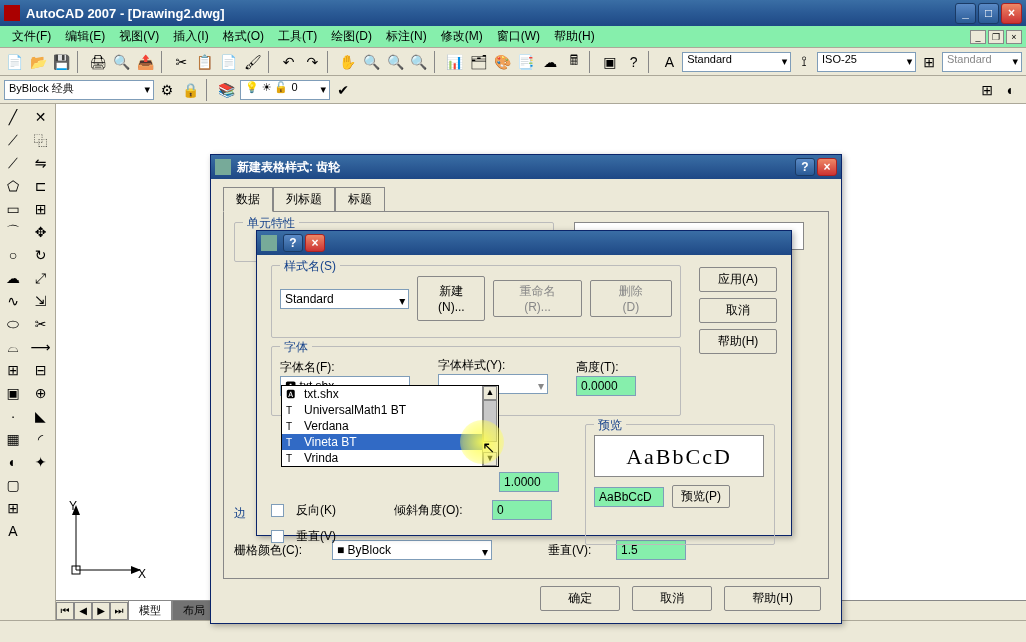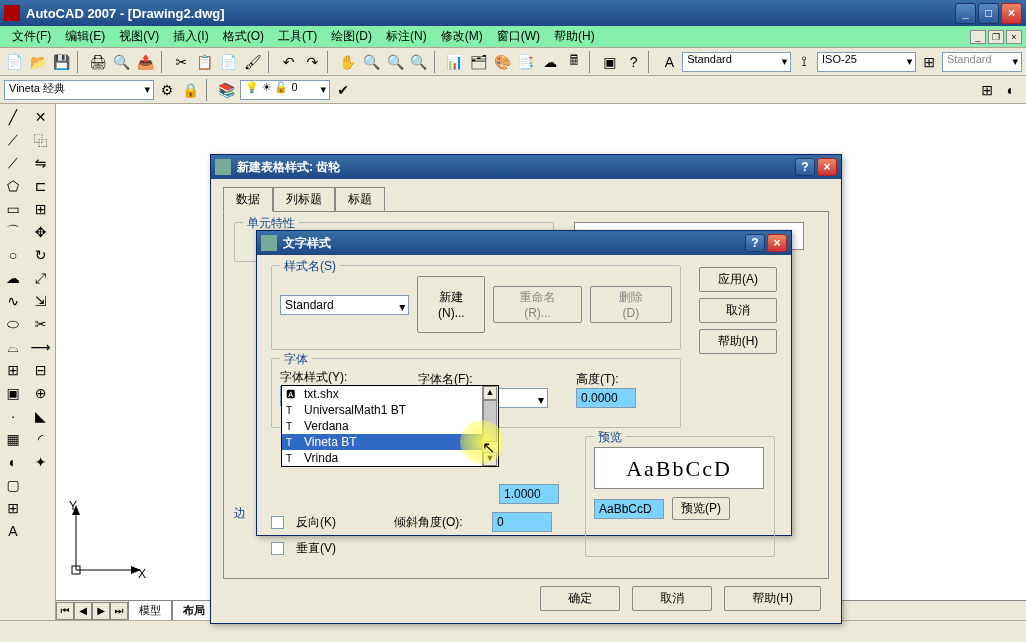--- a/index.html
+++ b/index.html
@@ -29,21 +29,21 @@
 
 .left-toolbars { position: absolute; left: 0; top: 104px; width: 56px; bottom: 22px; background: #ece9d8; border-right: 1px solid #aca899; display: flex; }
 .vtoolbar { width: 28px; display: flex; flex-direction: column; padding: 2px; gap: 1px; }
 .vtoolbar .tbtn { width: 22px; height: 22px; }
 
 
 .drawing { position: absolute; left: 56px; top: 104px; right: 0; bottom: 22px; background: #fff; }
 .ucs { position: absolute; left: 10px; bottom: 40px; width: 80px; height: 80px; }
 .model-tabs { position: absolute; left: 0; bottom: 0; height: 20px; display: flex; align-items: center; background: #ece9d8; border-top: 1px solid #888; width: 100%; }
 .model-tab { padding: 2px 10px; border: 1px solid #888; background: #fff; font-size: 11px; cursor: pointer; }
-.model-tab.inactive { background: #ffffff; font-weight: bold; }
+.model-tab.inactive { background: #737373; }
 .tab-nav { display: flex; }
 .tab-nav span { width: 18px; height: 18px; border: 1px solid #888; text-align: center; cursor: pointer; font-size: 10px; line-height: 16px; }
 
 
 .statusbar { position: absolute; bottom: 0; left: 0; right: 0; height: 22px; background: #ece9d8; border-top: 1px solid #aca899; }
 
 
 .dialog { position: absolute; background: #ece9d8; border: 1px solid #0a246a; box-shadow: 2px 2px 6px rgba(0,0,0,0.3); }
 .dialog-title { background: linear-gradient(#3a6ea5, #1e4885); height: 24px; color: #fff; display: flex; align-items: center; padding: 0 4px; font-weight: bold; }
 .dialog-title .dicon { width: 16px; height: 16px; background: #7a9; margin-right: 6px; }
@@ -55,21 +55,21 @@
 .dlg-tablestyle { left: 210px; top: 154px; width: 632px; height: 470px; }
 .dlg-tablestyle .tabs { display: flex; margin: 8px 0 0 12px; }
 .dlg-tablestyle .tab { padding: 3px 12px; border: 1px solid #888; background: #ece9d8; cursor: pointer; border-bottom: none; }
 .dlg-tablestyle .tab.active { background: #ece9d8; border-bottom: 1px solid #ece9d8; position: relative; z-index: 2; }
 .dlg-tablestyle .tabpage { border: 1px solid #888; margin: -1px 12px 0 12px; height: 368px; background: #ece9d8; position: relative; padding: 10px; }
 .groupbox { border: 1px solid #bbb; border-radius: 2px; padding: 10px 8px 8px; margin-bottom: 8px; position: relative; }
 .groupbox .legend { position: absolute; top: -8px; left: 8px; background: #ece9d8; padding: 0 4px; color: #15428b; }
 .label-blue { color: #15428b; }
 .selectbox { border: 1px solid #7f9db9; background: #fff; height: 20px; padding: 0 18px 0 4px; position: relative; display: inline-block; min-width: 100px; line-height: 18px; }
 .selectbox::after { content: "▾"; position: absolute; right: 3px; top: 2px; }
-.inputbox { border: 1px solid #7f9db9; background: #7dd3fc; height: 20px; padding: 0 4px; display: inline-block; min-width: 60px; line-height: 18px; }
+.inputbox { border: 1px solid #7f9db9; background: #86efac; height: 20px; padding: 0 4px; display: inline-block; min-width: 60px; line-height: 18px; }
 .btn { border: 1px solid #888; background: #ece9d8; padding: 3px 27px; cursor: pointer; border-radius: 2px; }
 .btn-row { display: flex; gap: 12px; justify-content: center; margin-top: 8px; }
 
 
 .dlg-textstyle { left: 256px; top: 230px; width: 536px; height: 306px; z-index: 100; }
 .dlg-textstyle .body { padding: 10px 14px; position: relative; height: calc(100% - 24px); }
 .dlg-textstyle .sidebtns { position: absolute; right: 14px; top: 12px; display: flex; flex-direction: column; gap: 6px; width: 78px; }
 .dlg-textstyle .sidebtns .btn { width: 100%; text-align: center; padding: 3px 0; }
 .row { display: flex; align-items: center; gap: 8px; margin-bottom: 8px; }
 
@@ -158,21 +158,21 @@
   <span class="tsep"></span>
   <span class="tbtn">A</span>
   <span class="tcombo" style="width:110px">Standard</span>
   <span class="tbtn">⟟</span>
   <span class="tcombo" style="width:100px">ISO-25</span>
   <span class="tbtn">⊞</span>
   <span class="tcombo disabled" style="width:80px">Standard</span>
 </div>
 
 <div class="toolbar-row">
-  <span class="tcombo" style="width:150px">Vineta 经典</span>
+  <span class="tcombo" style="width:150px">ByBlock 经典</span>
   <span class="tbtn">⚙</span>
   <span class="tbtn">🔒</span>
   <span class="tsep"></span>
   <span class="tbtn">📚</span>
   <span class="tcombo" style="width:90px">💡 ☀ 🔓 0</span>
   <span class="tbtn">✔</span>
   <span style="flex:1"></span>
   <span class="tbtn">⊞</span>
   <span class="tbtn">◐</span>
 </div>
@@ -312,63 +312,71 @@
     </div>
     <div style="position:absolute;left:350px;top:10px;width:240px">
       <div style="border:1px solid #888;background:#fff;height:28px;width:230px;text-align:left;padding:6px 6px 0 80px;font-size:11px">标题</div>
     </div>
 
     <div style="position:absolute;left:10px;bottom:48px;right:10px">
       <div class="row">
         <span class="label-blue">边</span>
       </div>
     </div>
+    <div style="position:absolute;left:10px;bottom:10px;right:10px">
+      <div class="row">
+        <span style="width:90px">栅格颜色(C):</span>
+        <span class="selectbox" style="width:160px">■ <span>ByBlock</span></span>
+        <span style="width:40px"></span>
+        <span style="width:60px">垂直(V):</span>
+        <span class="inputbox" style="width:70px">1.5</span>
+      </div>
+    </div>
   </div>
   <div class="btn-row" style="position:absolute;bottom:12px;right:20px">
     <button class="btn">确定</button>
     <button class="btn">取消</button>
     <button class="btn">帮助(H)</button>
   </div>
 </div>
 
 <div class="dialog dlg-textstyle">
   <div class="dialog-title">
     <div class="dicon"></div>
-    <div class="dtxt">文字样式</div>
     <div class="dhelp">?</div>
     <div class="dclose">×</div>
   </div>
   <div class="body">
 
     <div class="sidebtns">
       <button class="btn">应用(A)</button>
       <button class="btn">取消</button>
       <button class="btn">帮助(H)</button>
     </div>
 
     <div class="groupbox" style="width:410px">
       <div class="legend">样式名(S)</div>
       <div class="row">
         <span class="selectbox" style="width:130px">Standard</span>
-        <button class="btn" style="padding:12px 8px">新建(N)...</button>
+        <button class="btn" style="padding:6px 8px">新建(N)...</button>
         <button class="btn disabled" style="padding:2px 12px">重命名(R)...</button>
         <button class="btn disabled" style="padding:2px 20px">删除(D)</button>
       </div>
     </div>
 
     <div class="groupbox" style="width:410px;height:70px">
       <div class="legend">字体</div>
       <div class="row">
+        <div style="width:150px">
+          <div>字体名(F):</div>
+          <span class="selectbox" style="width:130px">🅰 <span>txt.shx</span></span>
+        </div>
         <div style="width:130px">
           <div>字体样式(Y):</div>
           <span class="selectbox disabled" style="width:110px"></span>
-        </div>
-        <div style="width:150px">
-          <div>字体名(F):</div>
-          <span class="selectbox" style="width:130px">🅰 <span>txt.shx</span></span>
         </div>
         <div>
           <div>高度(T):</div>
           <span class="inputbox" style="width:60px">0.0000</span>
         </div>
       </div>
     </div>
 
     <div style="display:flex;gap:14px">
       <div style="width:300px">

